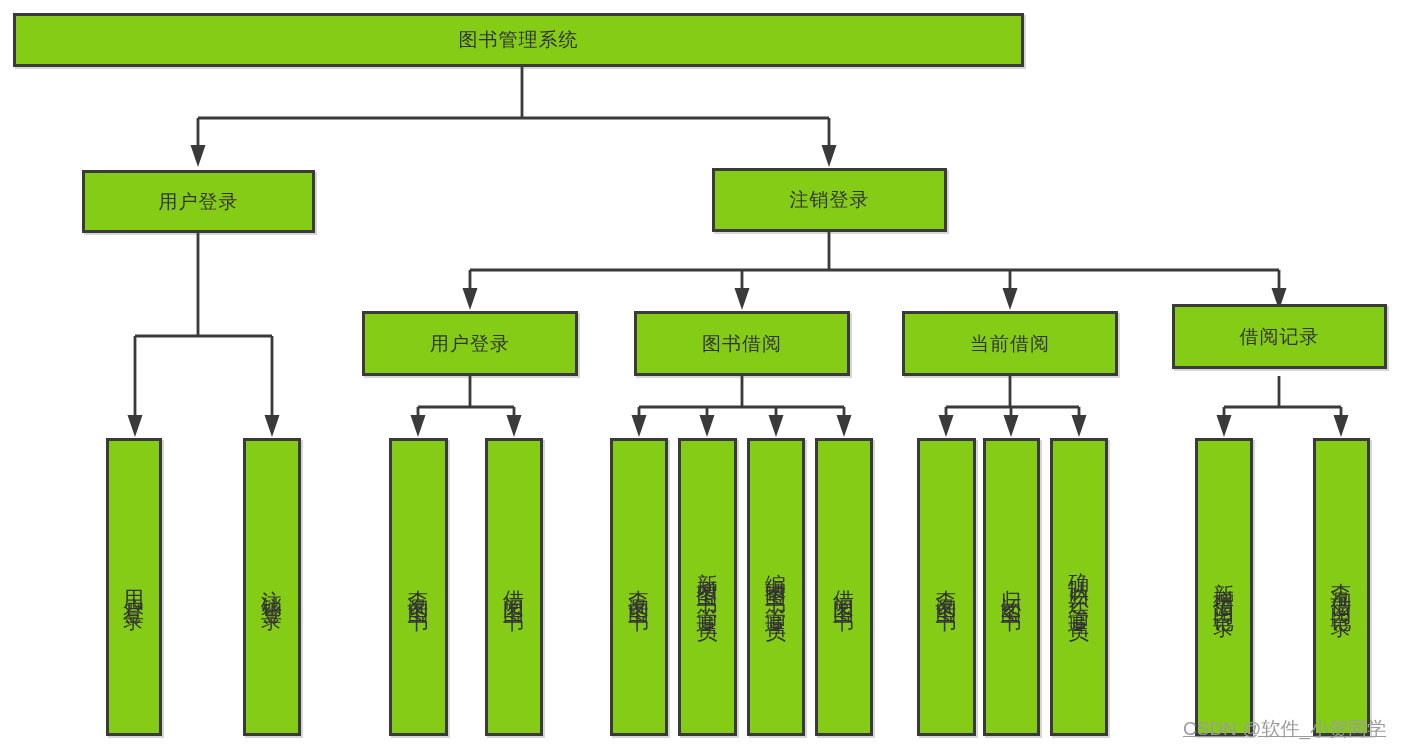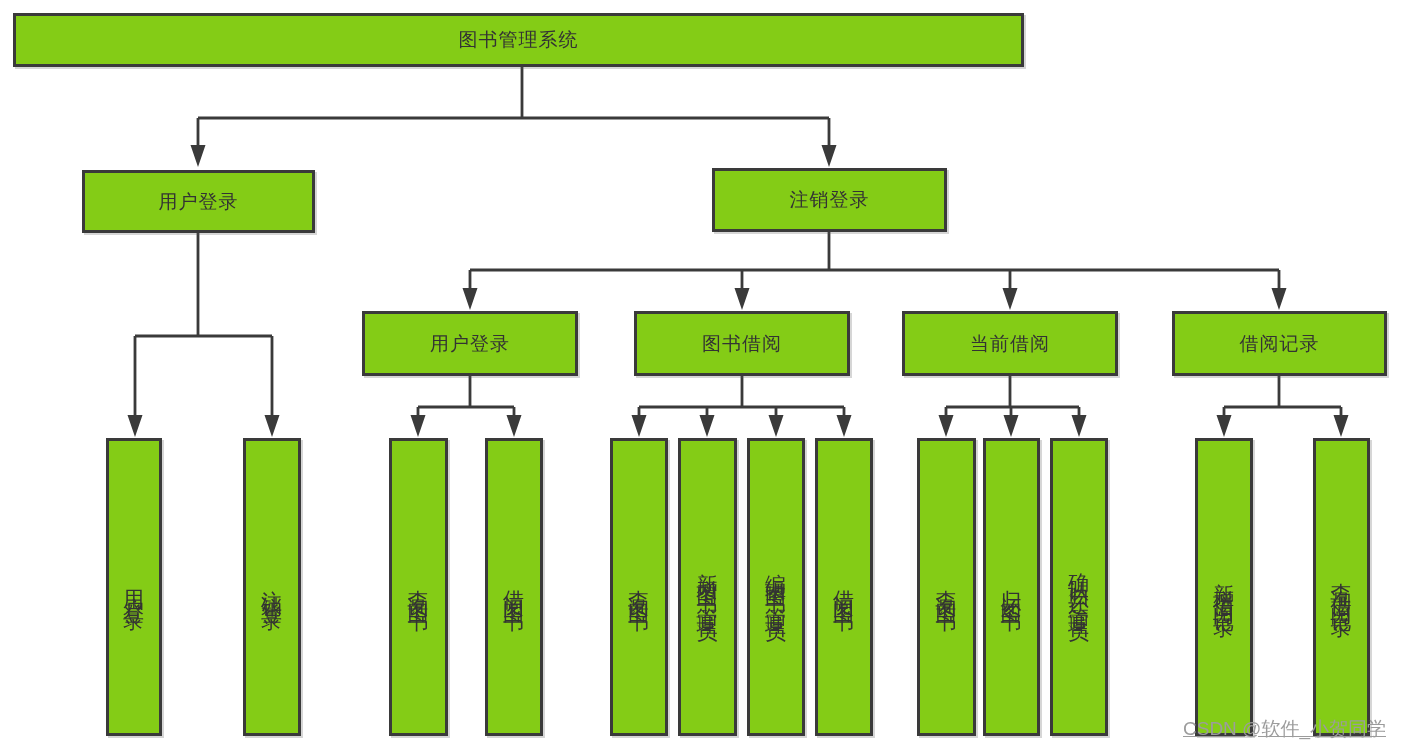--- a/index.html
+++ b/index.html
@@ -93,21 +93,21 @@
 
   <div class="node hnode" style="left:362px; top:311px; width:216px; height:65px;">
     <span>用户登录</span>
   </div>
   <div class="node hnode" style="left:634px; top:311px; width:216px; height:65px;">
     <span>图书借阅</span>
   </div>
   <div class="node hnode" style="left:902px; top:311px; width:216px; height:65px;justify-content:center;">
     <span>当前借阅</span>
   </div>
-  <div class="node hnode" style="left:1172px; top:311px; width:215px; height:65px;">
+  <div class="node hnode" style="left:1172px; top:304px; width:215px; height:65px;">
     <span>借阅记录</span>
   </div>
 
   <div class="node vnode" style="left:106px; top:438px; width:56px; height:298px;">
     <span class="vtext">用户登录</span>
   </div>
   <div class="node vnode" style="left:243px; top:438px; width:58px; height:298px;">
     <span class="vtext">注销登录</span>
   </div>
 

